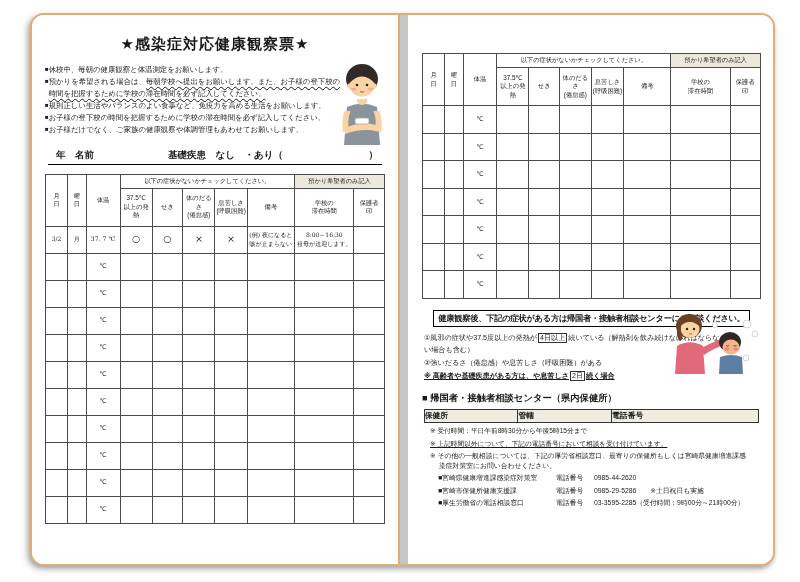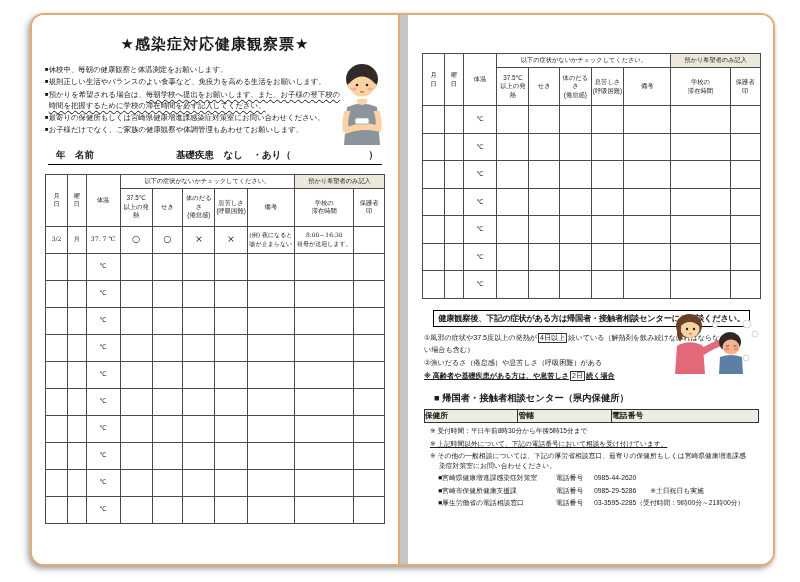--- a/index.html
+++ b/index.html
@@ -21,21 +21,21 @@
 
   
   .doc-title{font-size:15px;font-weight:bold;text-align:center;letter-spacing:1px;margin:2px 0 10px 0;}
   .bullets{width:298px;font-size:7.4px;line-height:1.52;}
   .bullet{display:flex;margin-bottom:1px;}
   .bullet .marker{font-size:6px;line-height:11px;flex:0 0 auto;}
   .wavy{text-decoration-line:underline;text-decoration-style:wavy;text-decoration-thickness:0.8px;text-underline-offset:1.5px;}
   .boy-illust{position:absolute;right:5px;top:46px;width:62px;height:84px;}
   .name-line{
     display:flex;align-items:flex-end;margin:13px 3px 9px 3px;padding:0 4px 2px 8px;
-    border-bottom:1px solid #000;font-size:9.5px;font-weight:bold;gap:8px;
+    border-bottom:1px solid #000;font-size:9.5px;font-weight:bold;
   }
   .name-line .mid{margin-left:74px;}
   .name-line .end{margin-left:auto;}
 
   
   table.obs{border-collapse:collapse;table-layout:fixed;width:100%;border:1.5px solid #4a4a4a;}
   table.obs th,table.obs td{
     border:1px solid #4a4a4a;padding:0;text-align:center;vertical-align:middle;
     font-weight:normal;white-space:pre-line;overflow:hidden;font-size:6.3px;line-height:1.35;
   }
@@ -54,21 +54,21 @@
 
   
   .notice-box{
     width:fit-content;margin:11px auto 5px auto;border:1.2px solid #000;
     padding:2px 4px;font-size:8.3px;font-weight:bold;letter-spacing:-0.3px;white-space:nowrap;
   }
   .conds{font-size:7.1px;line-height:1.8;margin-left:2px;width:300px;}
   .boxed{border:1px solid #333;padding:0 1px;margin:8px 1px;}
   .cond-underline{text-decoration:underline;font-weight:bold;}
   .mom-illust{position:absolute;right:6px;top:296px;width:100px;height:64px;}
-  .center-heading{font-size:9.3px;font-weight:bold;margin:9px 0 4px 12px;}
+  .center-heading{font-size:9.3px;font-weight:bold;margin:9px 0 4px 0;}
   table.center{border-collapse:collapse;width:99%;margin:0 auto;border:1.5px solid #333;table-layout:fixed;}
   table.center th,table.center td{border:1px solid #333;text-align:left;padding:0;overflow:hidden;}
   table.center th{font-size:7.8px;font-weight:bold;height:12px;background:#efede2;}
   table.center td{font-size:13.5px;font-weight:bold;height:21px;letter-spacing:0.3px;white-space:nowrap;}
   .small-note{font-size:6.7px;margin:4px 0 0 8px;}
   .underline{text-decoration:underline;}
   .dedicated-box{
     width:fit-content;margin:7px auto 9px auto;border:1.5px solid #000;
     padding:2px 8px;font-size:11.3px;font-weight:bold;white-space:nowrap;
   }
@@ -86,29 +86,29 @@
   <div class="page page-left">
     <div class="doc-title">★感染症対応健康観察票★</div>
 
     <div class="bullets">
       <div class="bullet">
         <span class="marker">■</span>
         <span>休校中、毎朝の健康観察と体温測定をお願いします。</span>
       </div>
       <div class="bullet">
         <span class="marker">■</span>
+        <span><span>預かりを希望される場合は、</span><span class="wavy">毎朝学校へ提出をお願いします。また、お子様の登下校の時間を把握するために学校の滞在時間を必ず記入してください。</span></span>
+      </div>
+      <div class="bullet">
+        <span class="marker">■</span>
         <span>規則正しい生活やバランスのよい食事など、免疫力を高める生活をお願いします。</span>
       </div>
       <div class="bullet">
         <span class="marker">■</span>
-        <span><span>預かりを希望される場合は、</span><span class="wavy">毎朝学校へ提出をお願いします。また、お子様の登下校の時間を把握するために学校の滞在時間を必ず記入してください。</span></span>
-      </div>
-      <div class="bullet">
-        <span class="marker">■</span>
-        <span>最寄りの保健所もしくは宮崎県健康増進課感染症対策室にお問い合わせください。</span>
+        <span>お子様の登下校の時間を把握するために学校の滞在時間を必ず記入してください。</span>
       </div>
       <div class="bullet">
         <span class="marker">■</span>
         <span>お子様だけでなく、ご家族の健康観察や体調管理もあわせてお願いします。</span>
       </div>
     </div>
 
     <svg class="boy-illust" viewBox="0 0 62 84">
       <ellipse cx="31" cy="18" rx="16" ry="15" fill="#312a28"></ellipse>
       <ellipse cx="31" cy="24" rx="12.5" ry="11.5" fill="#fbd3a2"></ellipse>

